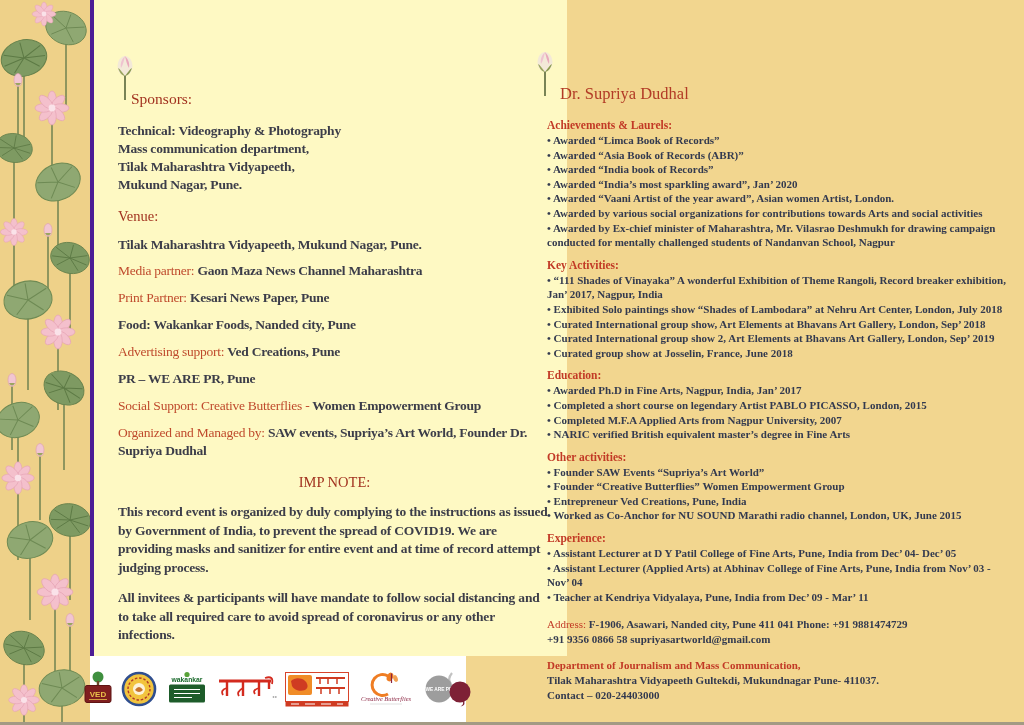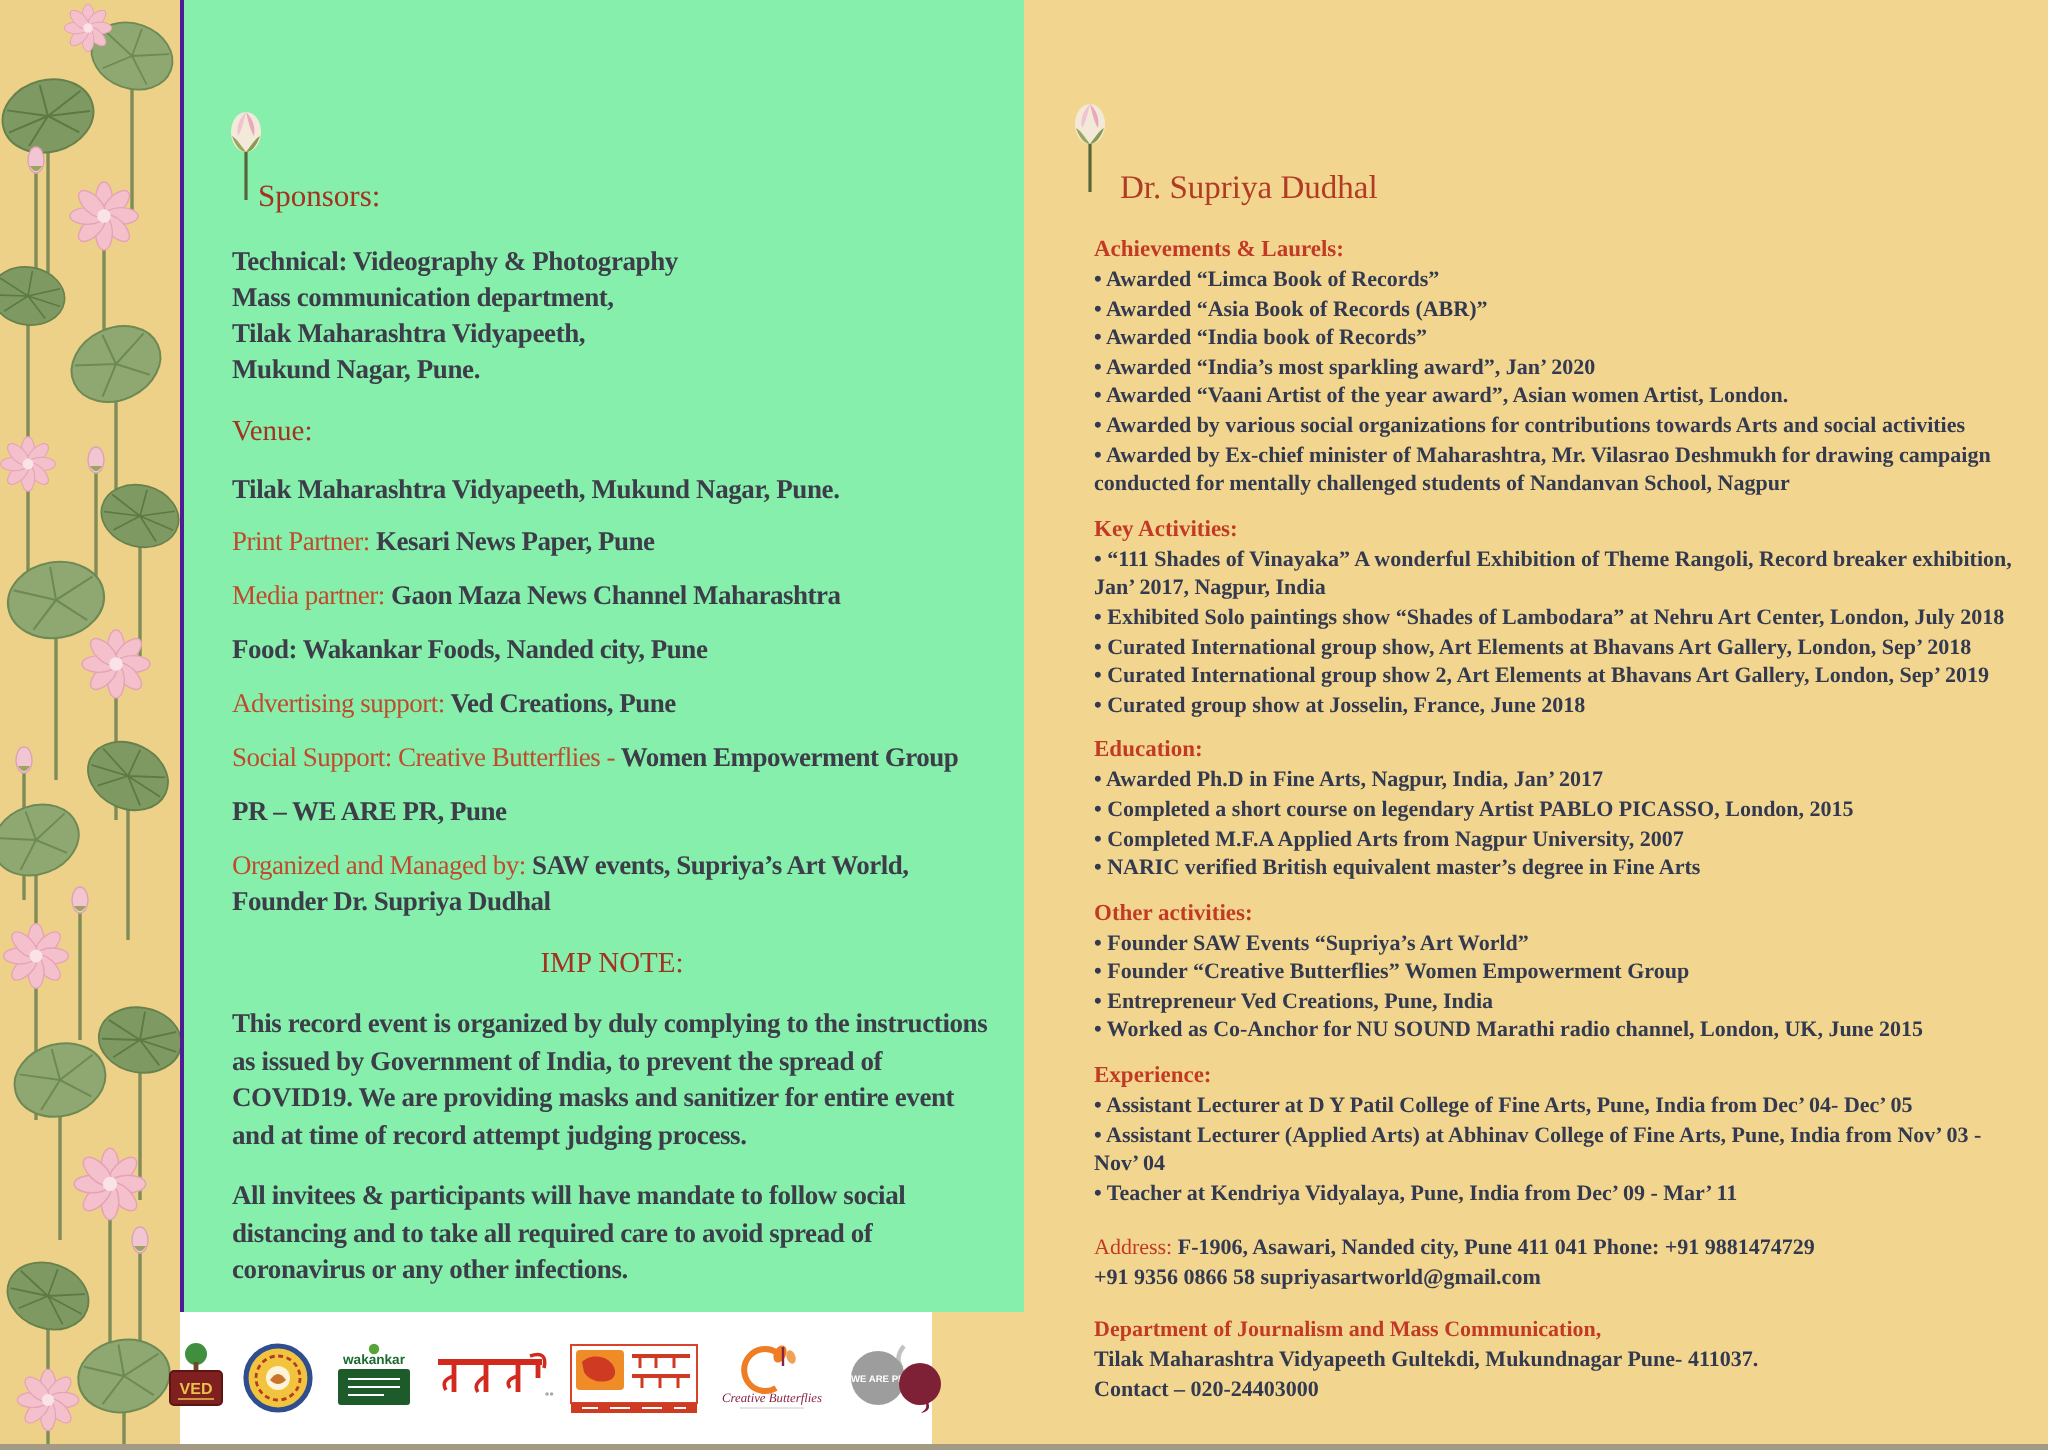--- a/index.html
+++ b/index.html
@@ -1,22 +1,22 @@
 <!DOCTYPE html>
 <html><head>
 <meta charset="utf-8">
 <style>
   html,body{margin:0;padding:0;background:#ffffff;}
   .page{position:relative;width:1024px;height:725px;overflow:hidden;background:#f2d68f;
         font-family:"Liberation Serif","DejaVu Serif",serif;}
   
   .floral{position:absolute;left:0;top:0;width:90px;height:725px;}
   
-  .orange{position:absolute;left:90px;top:0;width:422px;height:656px;background:#86efac;
-          box-sizing:border-box;padding:0 16px 0 24px;color:#3c3d49;border-left:2px solid #4c1d95;}
+  .orange{position:absolute;left:90px;top:0;width:477px;height:656px;background:#fef9c3;
+          box-sizing:border-box;padding:0 16px 0 24px;color:#3c3d49;border-left:4px solid #4c1d95;}
   .orange .bud{position:absolute;left:20px;top:54px;}
   .head-red{color:#a23320;font-weight:400;}
   .sponsors-h{font-size:15.5px;margin:0;padding:90px 0 0 13px;}
   .tech{margin-top:14px;font-size:13.5px;line-height:18px;font-weight:700;letter-spacing:-0.2px;}
   .venue-h{font-size:14.5px;margin:14px 0 0 0;}
   .venue-t{margin:12px 0 0 0;font-size:13.5px;font-weight:700;letter-spacing:-0.2px;}
   .rows{margin-top:2px;}
   .row{margin:9px 0 0 0;font-size:13.5px;line-height:18px;letter-spacing:-0.25px;}
   .row .lbl{font-weight:700;}
   .row .lbl.red{color:#bf4a2c;font-weight:400;}
@@ -122,26 +122,26 @@
         <div>Technical: Videography &amp; Photography</div>
         <div>Mass communication department,</div>
         <div>Tilak Maharashtra Vidyapeeth,</div>
         <div>Mukund Nagar, Pune.</div>
       </div>
 
     <h3 class="head-red venue-h">Venue:</h3>
     <p class="venue-t">Tilak Maharashtra Vidyapeeth, Mukund Nagar, Pune.</p>
 
     <div class="rows">
+        <p class="row"><span class="lbl red">Media partner:</span><span class="val"> Gaon Maza News Channel Maharashtra</span></p>
         <p class="row"><span class="lbl red">Print Partner:</span><span class="val"> Kesari News Paper, Pune</span></p>
-        <p class="row"><span class="lbl red">Media partner:</span><span class="val"> Gaon Maza News Channel Maharashtra</span></p>
         <p class="row"><span class="lbl">Food:</span><span class="val"> Wakankar Foods, Nanded city, Pune</span></p>
         <p class="row"><span class="lbl red">Advertising support:</span><span class="val"> Ved Creations, Pune</span></p>
+        <p class="row"><span class="lbl">PR –</span><span class="val"> WE ARE PR, Pune</span></p>
         <p class="row"><span class="lbl red">Social Support: Creative Butterflies -</span><span class="val"> Women Empowerment Group</span></p>
-        <p class="row"><span class="lbl">PR –</span><span class="val"> WE ARE PR, Pune</span></p>
         <p class="row"><span class="lbl red">Organized and Managed by:</span><span class="val"> SAW events, Supriya’s Art World, Founder Dr. Supriya Dudhal</span></p>
       </div>
 
     <h3 class="head-red imp-h">IMP NOTE:</h3>
     <p class="para">This record event is organized by duly complying to the instructions as issued by Government of India, to prevent the spread of COVID19. We are providing masks and sanitizer for entire event and at time of record attempt judging process.</p>
     <p class="para">All invitees &amp; participants will have mandate to follow social distancing and to take all required care to avoid spread of coronavirus or any other infections.</p>
   </div>
 
   <div class="logo-strip">
 

